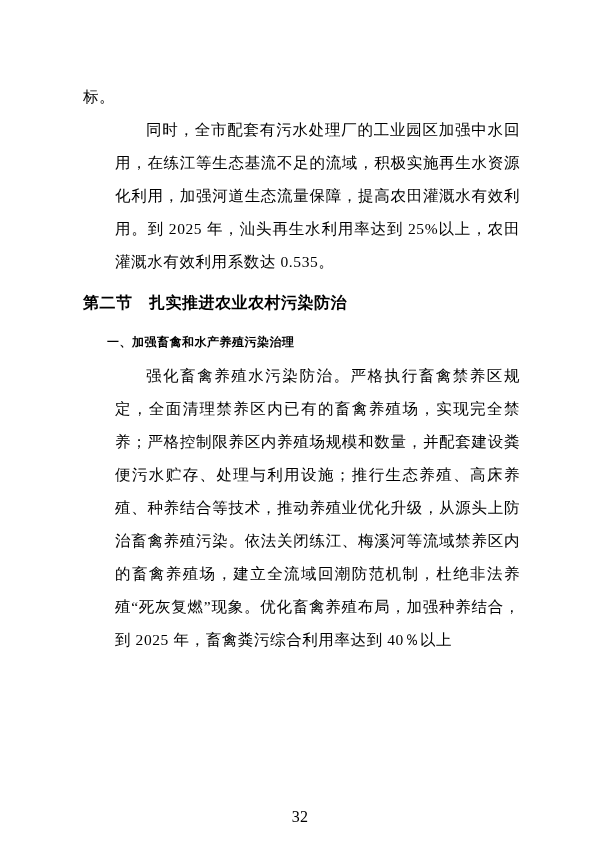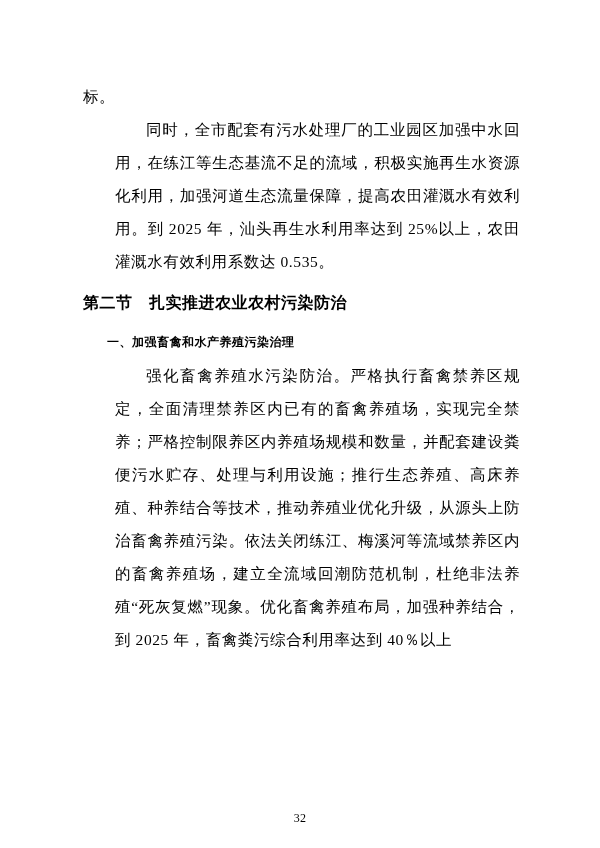--- a/index.html
+++ b/index.html
@@ -53,21 +53,21 @@
     text-indent: 2em;
     letter-spacing: 0.5px;
     font-family: "Liberation Sans", "DejaVu Sans", sans-serif;
   }
   .page-number {
     position: absolute;
     bottom: 22px;
     left: 0;
     width: 100%;
     text-align: center;
-    font-size: 12px;
+    font-size: 16px;
     letter-spacing: 0.3px;
   }
 </style>
 </head>
 <body>
 
 <div class="page">
   <div class="body-text">
     <p class="no-indent">标。</p>
     <p class="indent">同时，全市配套有污水处理厂的工业园区加强中水回用，在练江等生态基流不足的流域，积极实施再生水资源化利用，加强河道生态流量保障，提高农田灌溉水有效利用。到 2025 年，汕头再生水利用率达到 25%以上，农田灌溉水有效利用系数达 0.535。</p>

